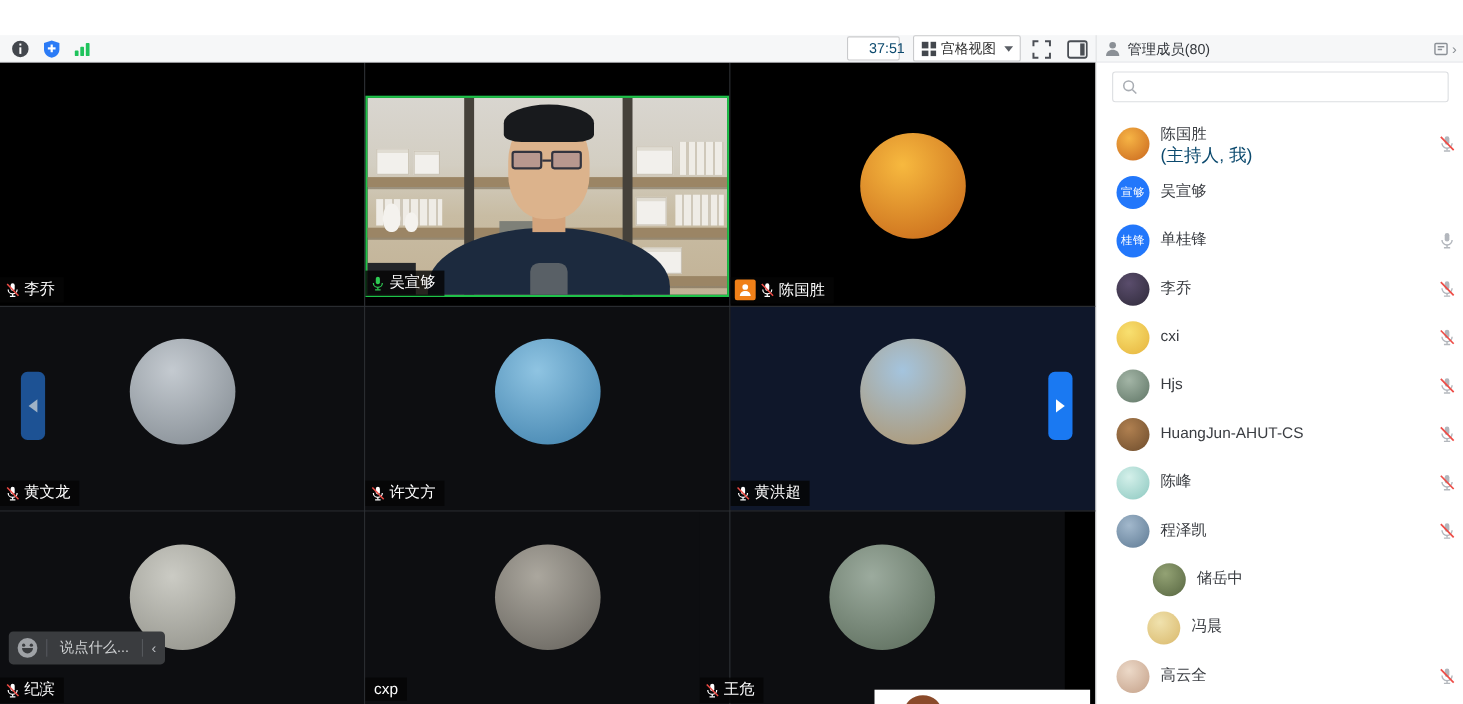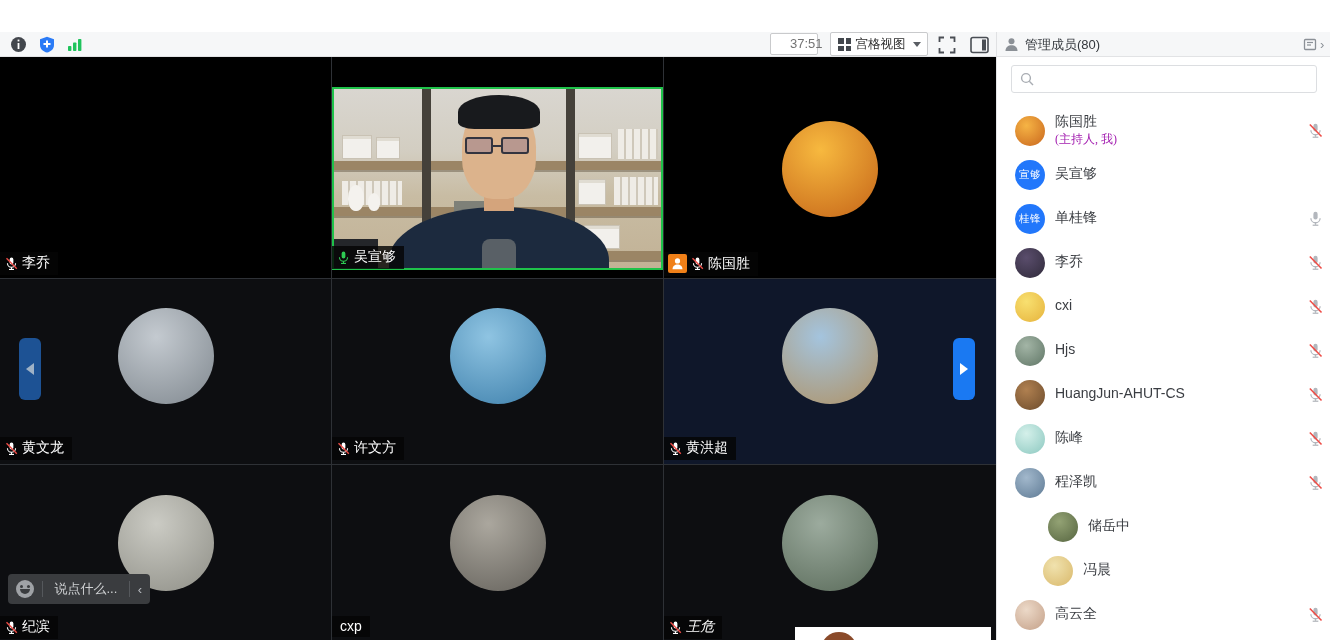--- a/index.html
+++ b/index.html
@@ -11,21 +11,21 @@
   .titlebar { position:absolute; left:0; top:0; width:1330px; height:32px; background:#ffffff; }
   .title { position:absolute; left:0; right:0; top:0; height:32px; line-height:32px; text-align:center;
     font-size:14px; color:#333; }
   .winbtn { position:absolute; top:6px; width:28px; height:20px; display:flex; align-items:center; justify-content:center; cursor:default; }
   .winbtn svg { display:block; }
 
   
   .toolbar { position:absolute; left:0; top:32px; width:1330px; height:25px; background:#f6f7f8; border-bottom:1px solid #e2e3e5; }
   .tb-icon { position:absolute; top:2px; width:22px; height:21px; display:flex; align-items:center; justify-content:center; }
   .timerbox { position:absolute; left:770px; top:1px; width:48px; height:22px; background:#fff; border:1px solid #c9cacc;
-    border-radius:2px; font-size:13px; color:#737373; text-align:center; line-height:20px;padding-left:19px; }
+    border-radius:2px; font-size:13px; color:#0c4a6e; text-align:center; line-height:20px;padding-left:19px; }
   .viewbtn { position:absolute; left:830px; top:0px; width:98px; height:24px; background:#fff; border:1px solid #c9cacc;
     border-radius:2px; display:flex; align-items:center; justify-content:center; gap:5px; font-size:12.5px; color:#2e2e2e; }
   .gridglyph { width:13px; height:13px; display:grid; grid-template-columns:6px 5px; grid-template-rows:6px 5px; gap:2px; }
   .gridglyph i { background:#43474d; display:block; }
   .caret { width:0; height:0; border-left:4px solid transparent; border-right:4px solid transparent; border-top:5px solid #5a5e64; margin-left:2px; }
   .fsbtn { position:absolute; left:936px; top:2px; width:22px; height:21px; display:flex; align-items:center; justify-content:center; }
   .togglebtn { position:absolute; left:967px; top:1px; width:25px; height:23px; display:flex; align-items:center; justify-content:center; }
   .tb-divider { position:absolute; left:996px; top:0; width:1px; height:25px; background:#e0e1e3; }
   .panelheader { position:absolute; left:1004px; top:0; height:25px; display:flex; align-items:center; gap:6px;
     font-size:13px; color:#33373c; }
@@ -85,21 +85,21 @@
   .panel { position:absolute; left:996px; top:57px; width:334px; height:583px; background:#fff; border-left:1px solid #e4e5e7; overflow:hidden; }
   .searchbox { position:absolute; left:14px; top:8px; width:306px; height:28px; border:1px solid #dcdee1; border-radius:3px;
     background:#fff; display:flex; align-items:center; padding:0 8px; gap:6px; }
   .searchbox input { border:none; outline:none; flex:1; font-size:13px; color:#333; background:transparent; font-family:inherit; }
   .searchbox input::placeholder { color:#a9adb3; }
   .mrow { position:absolute; left:0; width:334px; height:44px; }
   .mavatar { position:absolute; left:18px; top:7px; width:30px; height:30px; border-radius:50%; overflow:hidden;
     display:flex; align-items:center; justify-content:center; color:#fff; font-size:10.5px; letter-spacing:0.5px; }
   .mname { position:absolute; left:58px; top:12px; font-size:14px; color:#3a3d42; white-space:nowrap; }
   .mname.two { top:4px; }
-  .msub { position:absolute; left:58px; top:22px; font-size:12px; color:#a21caf; white-space:nowrap;font-family:Liberation Serif, serif; }
+  .msub { position:absolute; left:58px; top:22px; font-size:16px; color:#0c4a6e; white-space:nowrap; }
   .mmic { position:absolute; left:310px; top:13px; width:17px; height:18px; }
 
   
   .toast { position:absolute; left:1085px; top:168px; width:245px; height:36px; background:#2f3033; border-radius:4px;
     display:flex; align-items:center; z-index:60; box-shadow:0 2px 8px rgba(0,0,0,.35); overflow:hidden; }
   .toast .t-mic { margin:0 10px 0 12px; flex:0 0 auto; }
   .toast .t-div { width:1px; height:20px; background:#54565a; flex:0 0 auto; }
   .toast .t-text { margin-left:12px; font-size:13.5px; color:#f2f3f4; white-space:nowrap; }
   .wm { position:absolute; right:34px; top:7px; width:60px; height:24px; opacity:.55; }
   .wm i { position:absolute; width:18px; height:18px; background:#45474b; transform:rotate(45deg); border-radius:3px; }
@@ -310,21 +310,21 @@
   </svg>
             <span>纪滨</span>
           </div>
         </div>
         <div class="tile" style="left: 332px; top: 408px; width: 331px; height: 175px; background: rgb(13, 14, 17);">
           <div class="tile-avatar" style="left: 117.5px; top: 30px; background: radial-gradient(circle at 40% 30%, rgb(171, 167, 158), rgb(99, 96, 90));"></div>
           <div class="chip nomic" style="left: 0px; top: 151px;">
             <span>cxp</span>
           </div>
         </div>
-        <div class="tile" style="left: 664px; top: 408px; width: 332px; height: 175px; background: rgb(13, 14, 17); font-style: italic;">
+        <div class="tile" style="left: 636px; top: 408px; width: 332px; height: 175px; background: rgb(13, 14, 17);">
           <div class="tile-avatar" style="left: 118px; top: 30px; background: radial-gradient(circle at 40% 30%, rgb(156, 171, 158), rgb(88, 105, 88));"></div>
           <div class="chip" style="left: 0px; top: 151px;">
             <svg width="15" height="15" viewBox="0 0 24 24">
     <rect x="9" y="2.5" width="6" height="11" rx="3" fill="#ffffff"></rect>
     <path d="M5.5 11.5 a6.5 6.5 0 0 0 13 0" fill="none" stroke="#ffffff" stroke-width="1.8"></path>
     <line x1="12" y1="18" x2="12" y2="21" stroke="#ffffff" stroke-width="1.8"></line>
     <line x1="8" y1="21.5" x2="16" y2="21.5" stroke="#ffffff" stroke-width="1.8"></line>
     <line x1="4" y1="3.5" x2="20.5" y2="20.5" stroke="#ee4c46" stroke-width="2.2"></line>
   </svg>
             <span>王危</span>

